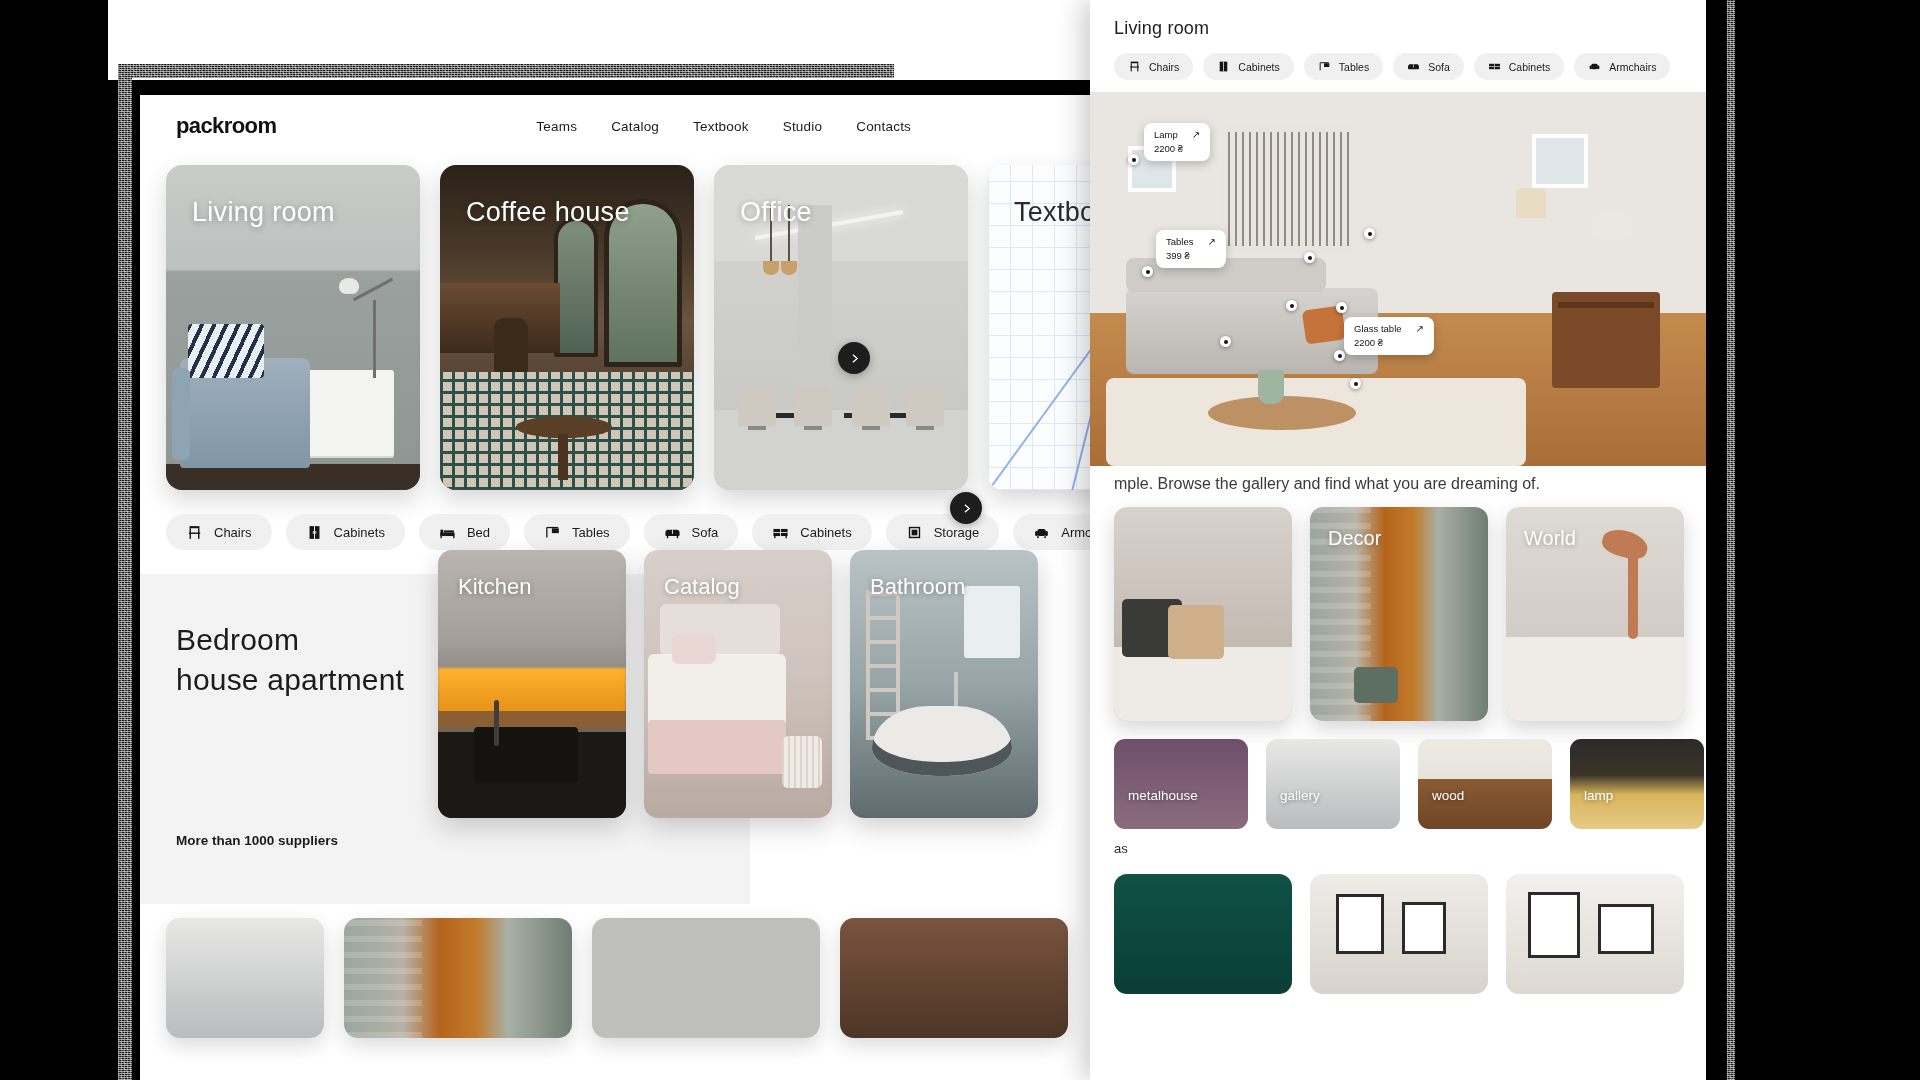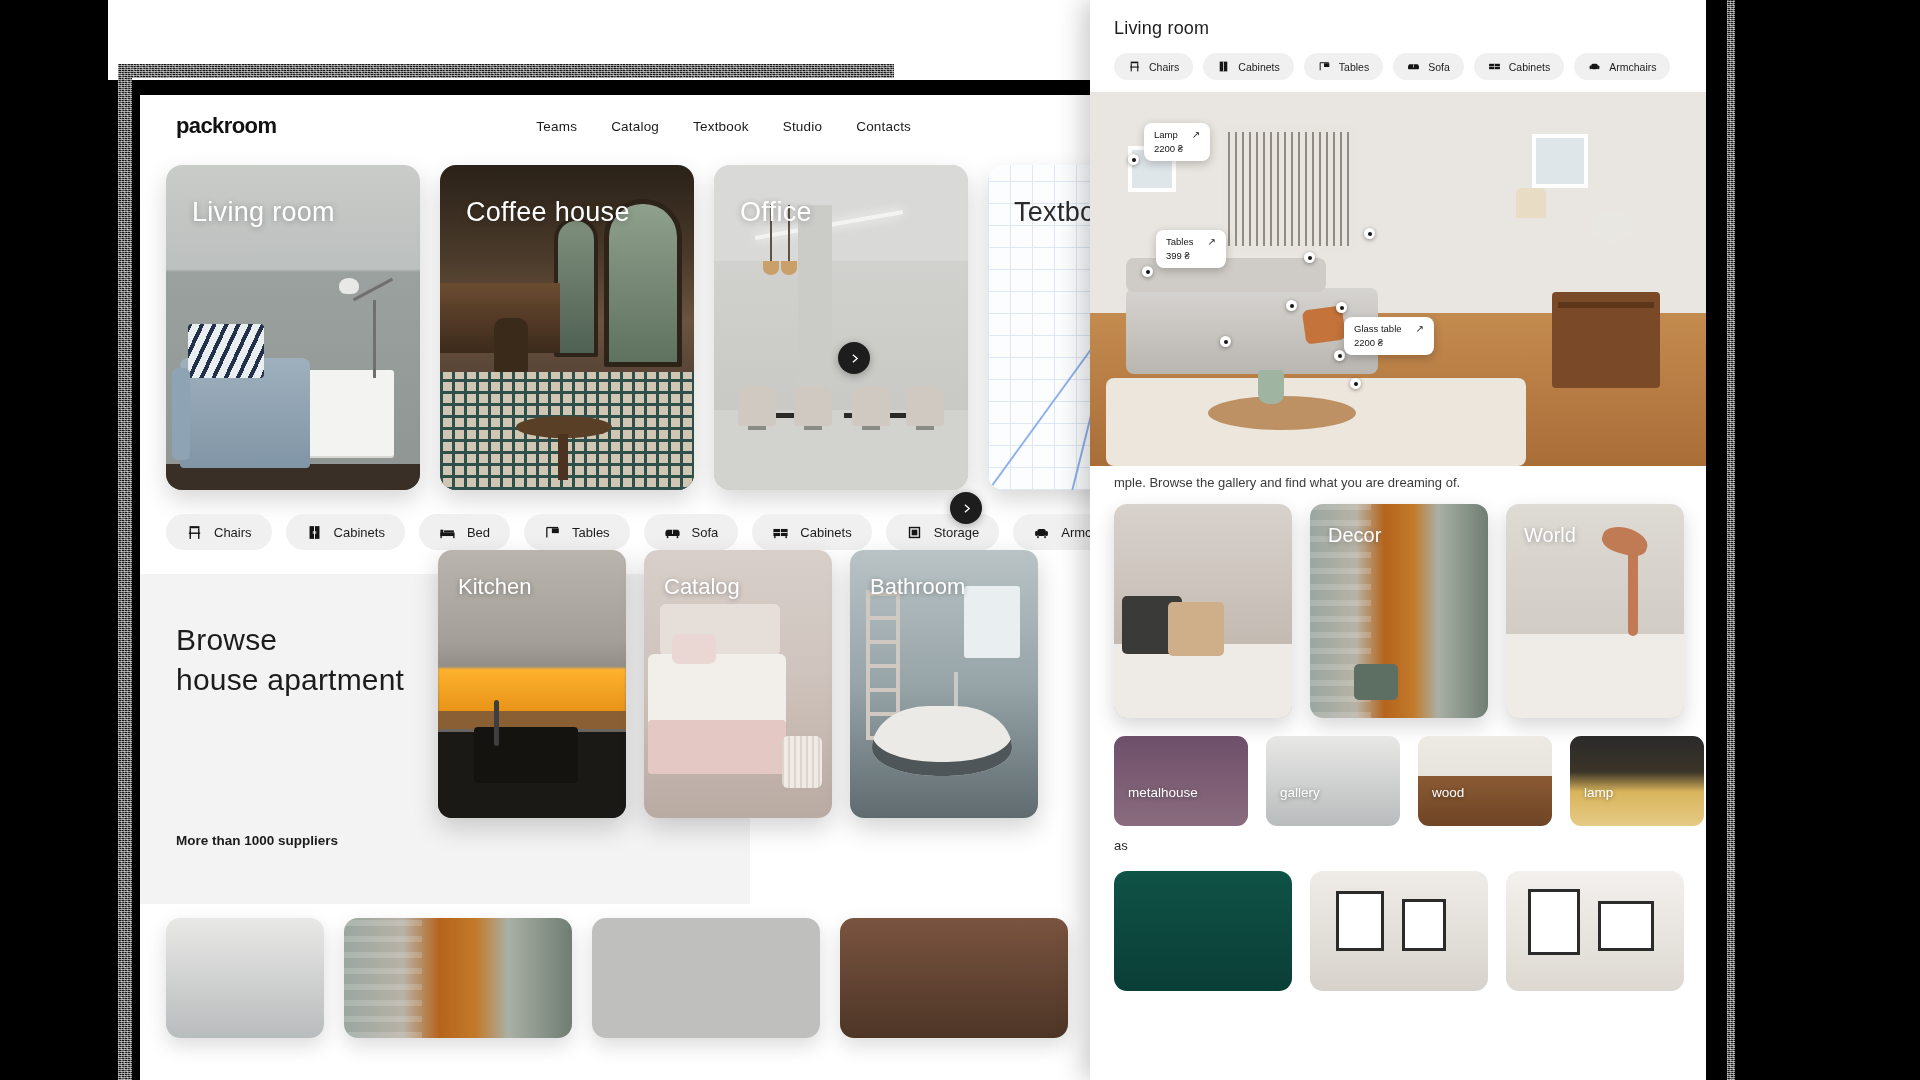--- a/index.html
+++ b/index.html
@@ -242,21 +242,21 @@
   .tag .t-price { font-size: 9.5px; color:#141414; margin-top: 3px; }
   .tag .t-arrow { margin-left: auto; font-size: 10px; line-height: 1; }
 
   .dot {
     position: absolute; width: 11px; height: 11px; border-radius: 50%;
     background: #fff; box-shadow: 0 1px 4px rgba(0,0,0,.4);
     display:flex; align-items:center; justify-content:center;
   }
   .dot::after{content:"";width:4px;height:4px;border-radius:50%;background:#151515;}
 
-  .rw-caption { font-size: 13px; color:#3a3a3a; padding: 9px 0 0 24px; }
+  .rw-caption { font-size: 16px; color:#3a3a3a; padding: 9px 0 0 24px; }
 
   .rw-cards { display:flex; gap:18px; padding: 14px 0 0 24px; }
   .rw-card { width: 178px; height: 214px; border-radius: 13px; overflow:hidden; position:relative;
              box-shadow: 0 8px 20px rgba(0,0,0,.16); }
   .rw-card .label { position:absolute; left:18px; top:20px; font-size:20px; color:#fff; font-weight:300;
                     text-shadow:0 1px 5px rgba(0,0,0,.3); }
   .art.sleep{background:linear-gradient(180deg,#d8d2cc,#b8ada4);}
   .sl-p1{position:absolute;left:8px;top:92px;width:60px;height:58px;background:#3a3a38;border-radius:5px;}
   .sl-p2{position:absolute;left:54px;top:98px;width:56px;height:54px;background:#cfae8a;border-radius:5px;}
   .sl-bed{position:absolute;left:0;right:0;bottom:0;height:74px;background:#eeebe6;}
@@ -480,21 +480,21 @@
 
       <button class="arrow-btn" style="left:810px; top:2px;">
         <svg width="13" height="13" viewBox="0 0 24 24" fill="none" stroke="#fff" stroke-width="2.4">
           <polyline points="9,5 17,12 9,19"></polyline>
         </svg>
       </button>
     </div>
 
     <section class="collect">
       <h2>
-        <span>Browse</span><br>
+        <span>Bedroom</span><br>
         <span>house apartment</span>
       </h2>
       <div class="sub">More than 1000 suppliers</div>
 
       <div class="room-cards">
         <div class="room-card">
           <div class="art kitchen">
             <div class="kit-glow"></div>
               <div class="kit-counter"></div>
             <div class="kit-bottom"></div>

